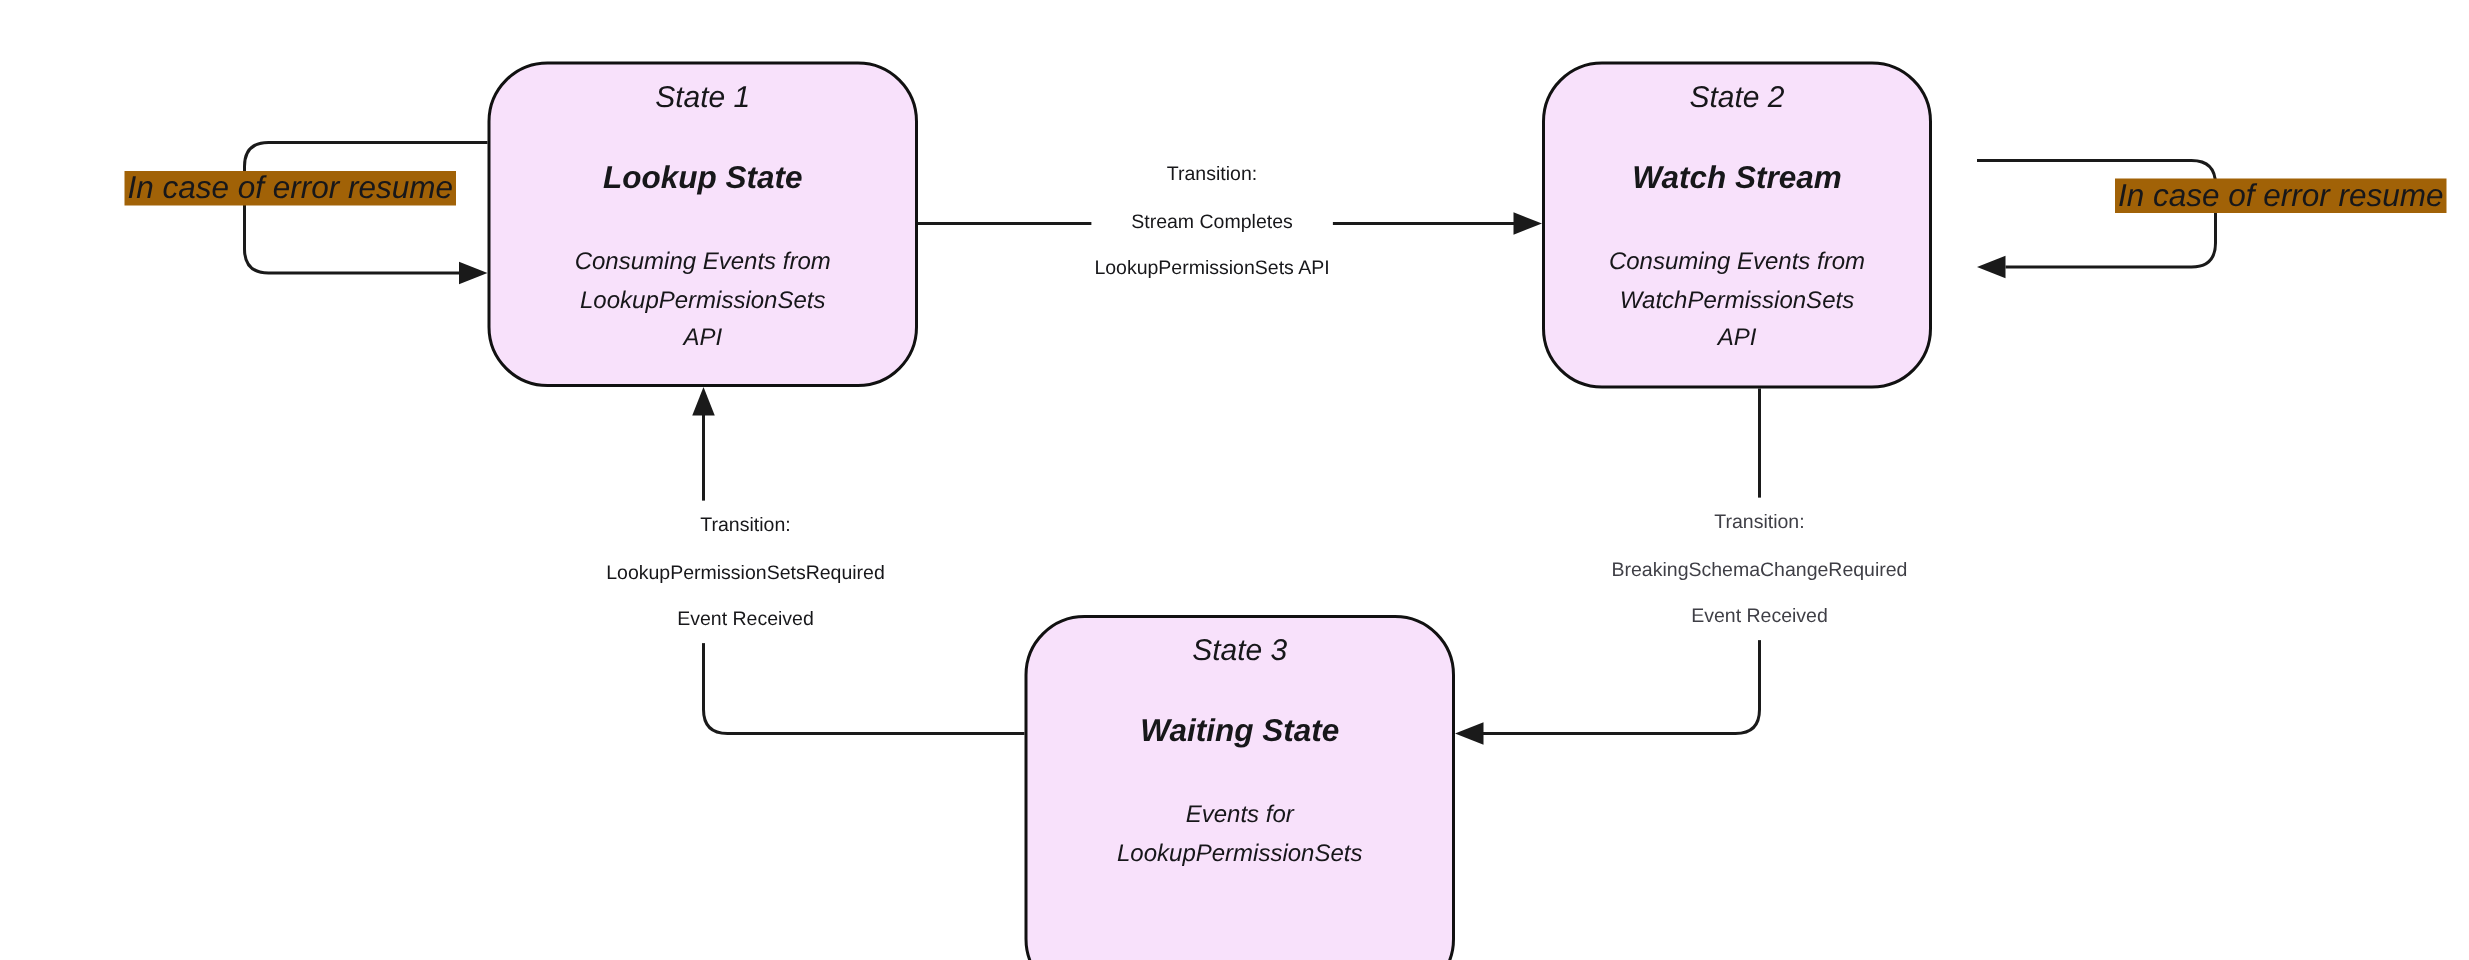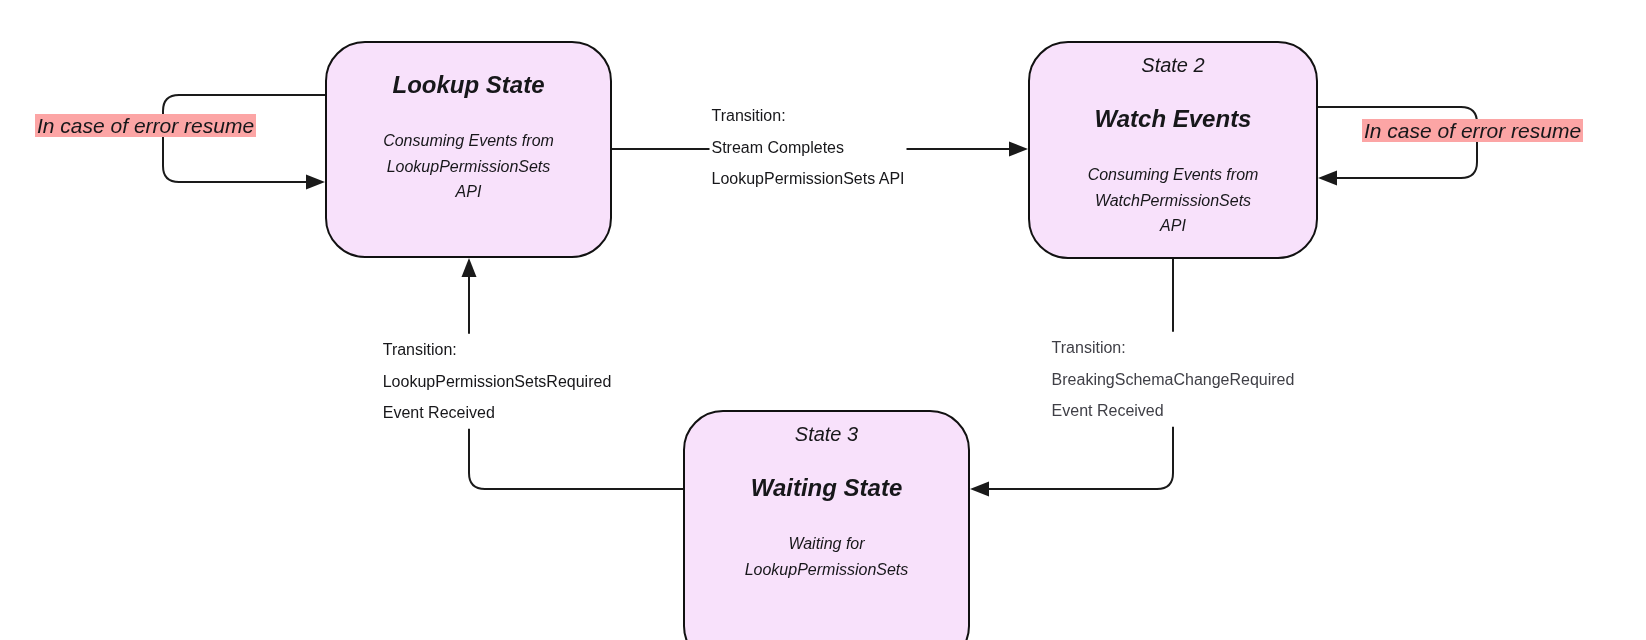--- a/index.html
+++ b/index.html
@@ -37,49 +37,50 @@
     text-align: center;
     font-style: italic;
   }
   .s-title {
     margin-top: 10px;
     font-size: 20px;
     line-height: 24px;
   }
   .s-name {
     margin-top: 30px;
-    font-size: 24px;
+    font-size: 21px;
     line-height: 24px;
     font-weight: bold;
   }
   .s-desc {
     margin-top: 31px;
     font-size: 16px;
     line-height: 25.5px;
   }
   .tlabel {
     position: absolute;
     z-index: 3;
     transform: translate(-50%, -50%);
     background: #ffffff;
     padding: 0 2px;
-    font-size: 16px;
+    text-align: center;
+    font-size: 13px;
     line-height: 31.5px;
     white-space: nowrap;
   }
   .tlabel.gray { color: #3f3f46; }
   .annotation {
     position: absolute;
     z-index: 3;
     font-style: italic;
     font-size: 21px;
     line-height: 30px;
     white-space: nowrap;
   }
-  .annotation span { background: #fca5a5; padding: 0 2px; }
+  .annotation span { background: #a16207; padding: 0 2px; margin-left: 48px; }
   .annotation .bold { font-weight: bold; padding-left: 0; }
 </style>
 </head>
 <body>
 
 <div id="canvas">
 
   <svg id="connectors" viewBox="0 0 1646 640" xmlns="http://www.w3.org/2000/svg">
 
     <path d="M 612 149 H 1010"></path>
@@ -92,43 +93,44 @@
     <polygon points="469,258 461.5,277 476.5,277"></polygon>
 
     <path d="M 325 95 H 179 Q 163 95 163 111 V 166 Q 163 182 179 182 H 306"></path>
     <polygon points="325,182 306,174.5 306,189.5"></polygon>
 
     <path d="M 1318 107 H 1461 Q 1477 107 1477 123 V 162 Q 1477 178 1461 178 H 1337"></path>
     <polygon points="1318,178 1337,170.5 1337,185.5"></polygon>
   </svg>
 
   <div class="state" style="left:325px; top:41px; width:287px; height:217px;">
+    <div class="s-title">State 1</div>
     <div class="s-name">Lookup State</div>
     <div class="s-desc">
       <div>Consuming Events from</div>
       <div>LookupPermissionSets</div>
       <div>API</div>
     </div>
   </div>
 
-  <div class="state" style="left:1028px; top:41px; width:290px; height:218px;">
+  <div class="state" style="left:1028px; top:41px; width:260px; height:218px;">
     <div class="s-title">State 2</div>
-    <div class="s-name">Watch Events</div>
+    <div class="s-name">Watch Stream</div>
     <div class="s-desc">
       <div>Consuming Events from</div>
       <div>WatchPermissionSets</div>
       <div>API</div>
     </div>
   </div>
 
   <div class="state" style="left:683px; top:383px; width:287px; height:256px;margin-top:27px;">
     <div class="s-title">State 3</div>
     <div class="s-name">Waiting State</div>
     <div class="s-desc">
-      <div>Waiting for</div>
+      <div>Events for</div>
       <div>LookupPermissionSets</div>
     </div>
   </div>
 
   <div class="tlabel" style="left:808px; top:147px;">
     <div>Transition:</div>
     <div>Stream Completes</div>
     <div>LookupPermissionSets API</div>
   </div>
 

